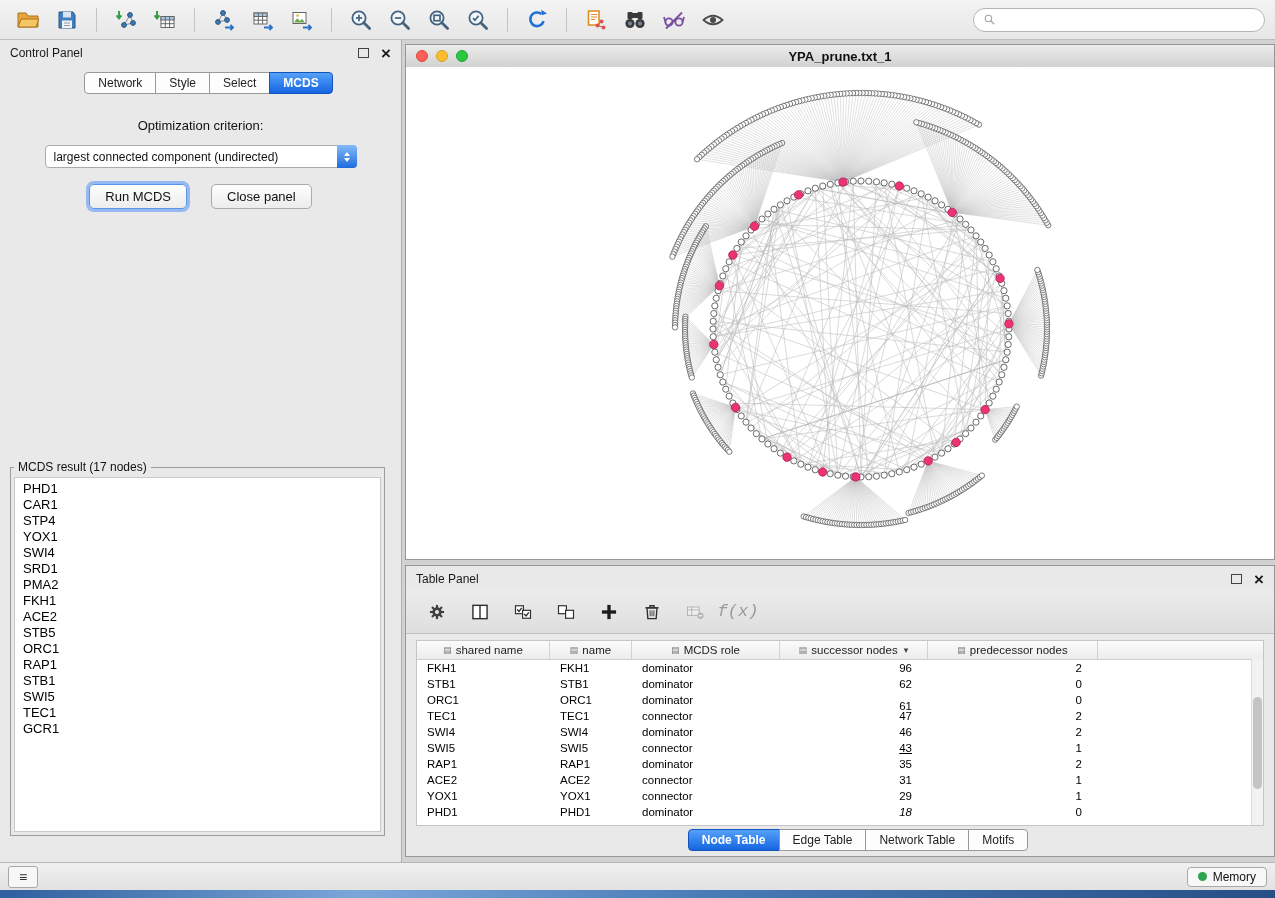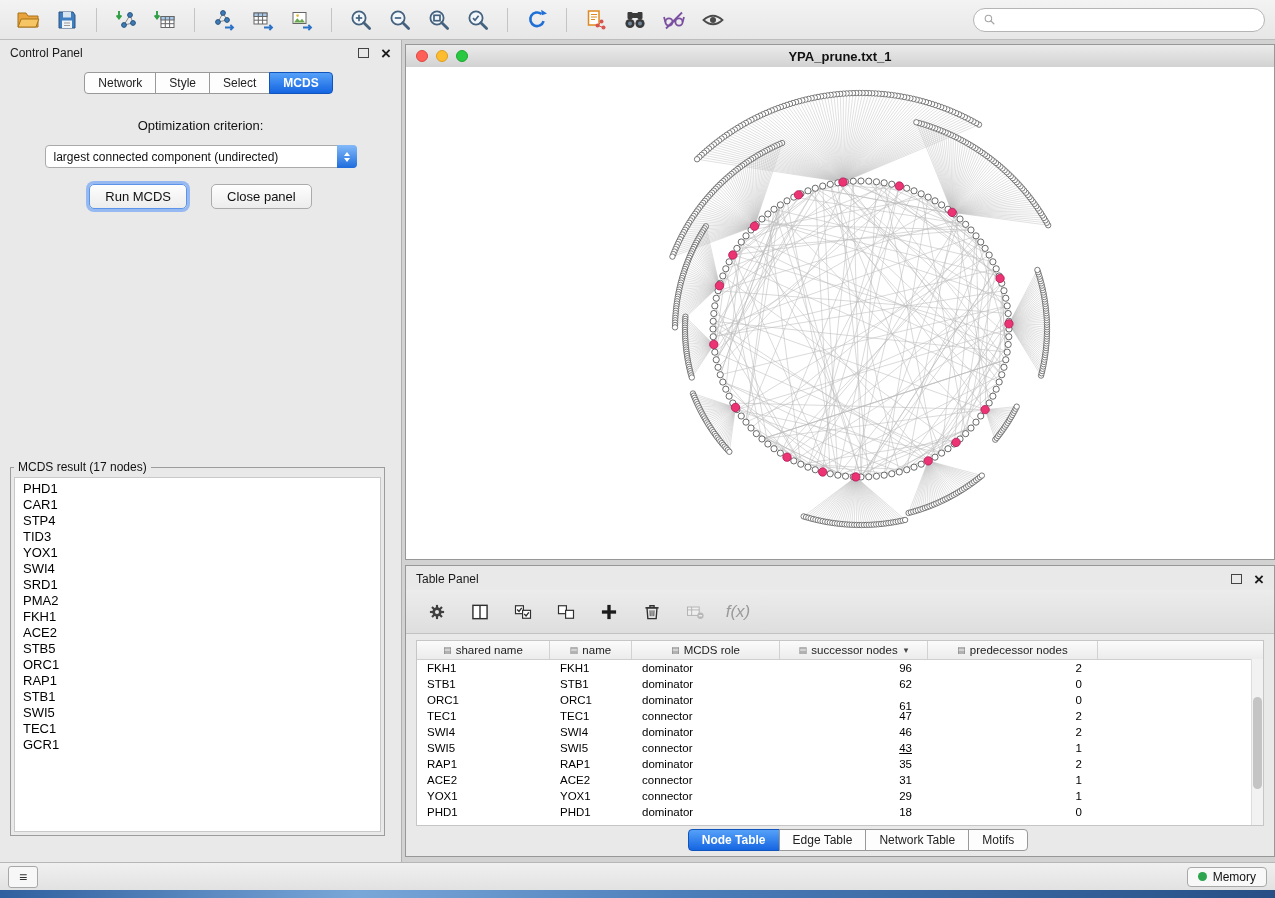--- a/index.html
+++ b/index.html
@@ -69,21 +69,21 @@
   #net-svg{width:100%;height:100%;display:block;}
 
   
   .table-frame{position:absolute;left:405px;top:565px;width:870px;height:292px;background:#e9e9e9;
                border:1px solid #979797;box-sizing:border-box;}
   .table-toolbar{position:absolute;left:0;right:0;top:24px;height:44px;
                  background:linear-gradient(#ececec,#dedede);border-bottom:1px solid #c2c2c2;
                  display:flex;align-items:center;padding:0 18px;gap:17px;box-sizing:border-box;}
   .tt-btn{width:26px;height:26px;display:flex;align-items:center;justify-content:center;}
   .tt-btn svg{width:20px;height:20px;}
-  .fx-label{font-family:Liberation Sans, sans-serif;font-style:italic;color:#9a9a9a;font-size:17px;}
+  .fx-label{font-family:Liberation Mono, monospace;font-style:italic;color:#9a9a9a;font-size:17px;}
   .table-area{position:absolute;left:10px;right:10px;top:74px;bottom:30px;background:#fff;
               border:1px solid #c6c6c6;overflow:hidden;}
   .table-header{display:flex;height:18px;background:linear-gradient(#fbfbfb,#ececec);
                 border-bottom:1px solid #cfcfcf;}
   .th{display:flex;align-items:center;justify-content:center;gap:4px;border-right:1px solid #d2d2d2;
       font-size:11.5px;color:#222;box-sizing:border-box;flex:0 0 auto;}
   .th-icon{font-size:9px;color:#777;}
   .th-arrow{font-size:9px;color:#444;margin-left:2px;}
   .tr{display:flex;height:16px;align-items:center;}
   .td{font-size:11.5px;padding-left:10px;box-sizing:border-box;color:#000;white-space:nowrap;
@@ -304,21 +304,20 @@
     <button class="btn focused">Run MCDS</button>
     <button class="btn">Close panel</button>
   </div>
   <fieldset id="result-box">
     <legend>MCDS result (17 nodes)</legend>
     <div class="result-inner">
       <div id="result-list">
           <div class="result-item">PHD1</div>
           <div class="result-item">CAR1</div>
           <div class="result-item">STP4</div>
-          <div class="result-item">TID3</div>
           <div class="result-item">YOX1</div>
           <div class="result-item">SWI4</div>
           <div class="result-item">SRD1</div>
           <div class="result-item">PMA2</div>
           <div class="result-item">FKH1</div>
           <div class="result-item">ACE2</div>
           <div class="result-item">STB5</div>
           <div class="result-item">ORC1</div>
           <div class="result-item">RAP1</div>
           <div class="result-item">STB1</div>
@@ -1753,21 +1752,21 @@
           <div class="td" style="width: 133px;">YOX1</div>
           <div class="td" style="width: 82px;">YOX1</div>
           <div class="td" style="width: 148px;">connector</div>
           <div class="td num" style="width: 148px;">29</div>
           <div class="td num" style="width: 170px;">1</div>
         </div>
         <div class="tr">
           <div class="td" style="width: 133px;">PHD1</div>
           <div class="td" style="width: 82px;">PHD1</div>
           <div class="td" style="width: 148px;">dominator</div>
-          <div class="td num" style="width: 148px;">18</div>
+          <div class="td num" style="width: 148px; font-style: italic;">18</div>
           <div class="td num" style="width: 170px;">0</div>
         </div>
       </div>
     <div class="v-scroll">
       <div class="v-thumb"></div>
     </div>
   </div>
   <div class="table-tabs seg-tabs" id="table-tabs" style="margin-top:0">
       <div class="seg-tab active">Node Table</div>
       <div class="seg-tab">Edge Table</div>

